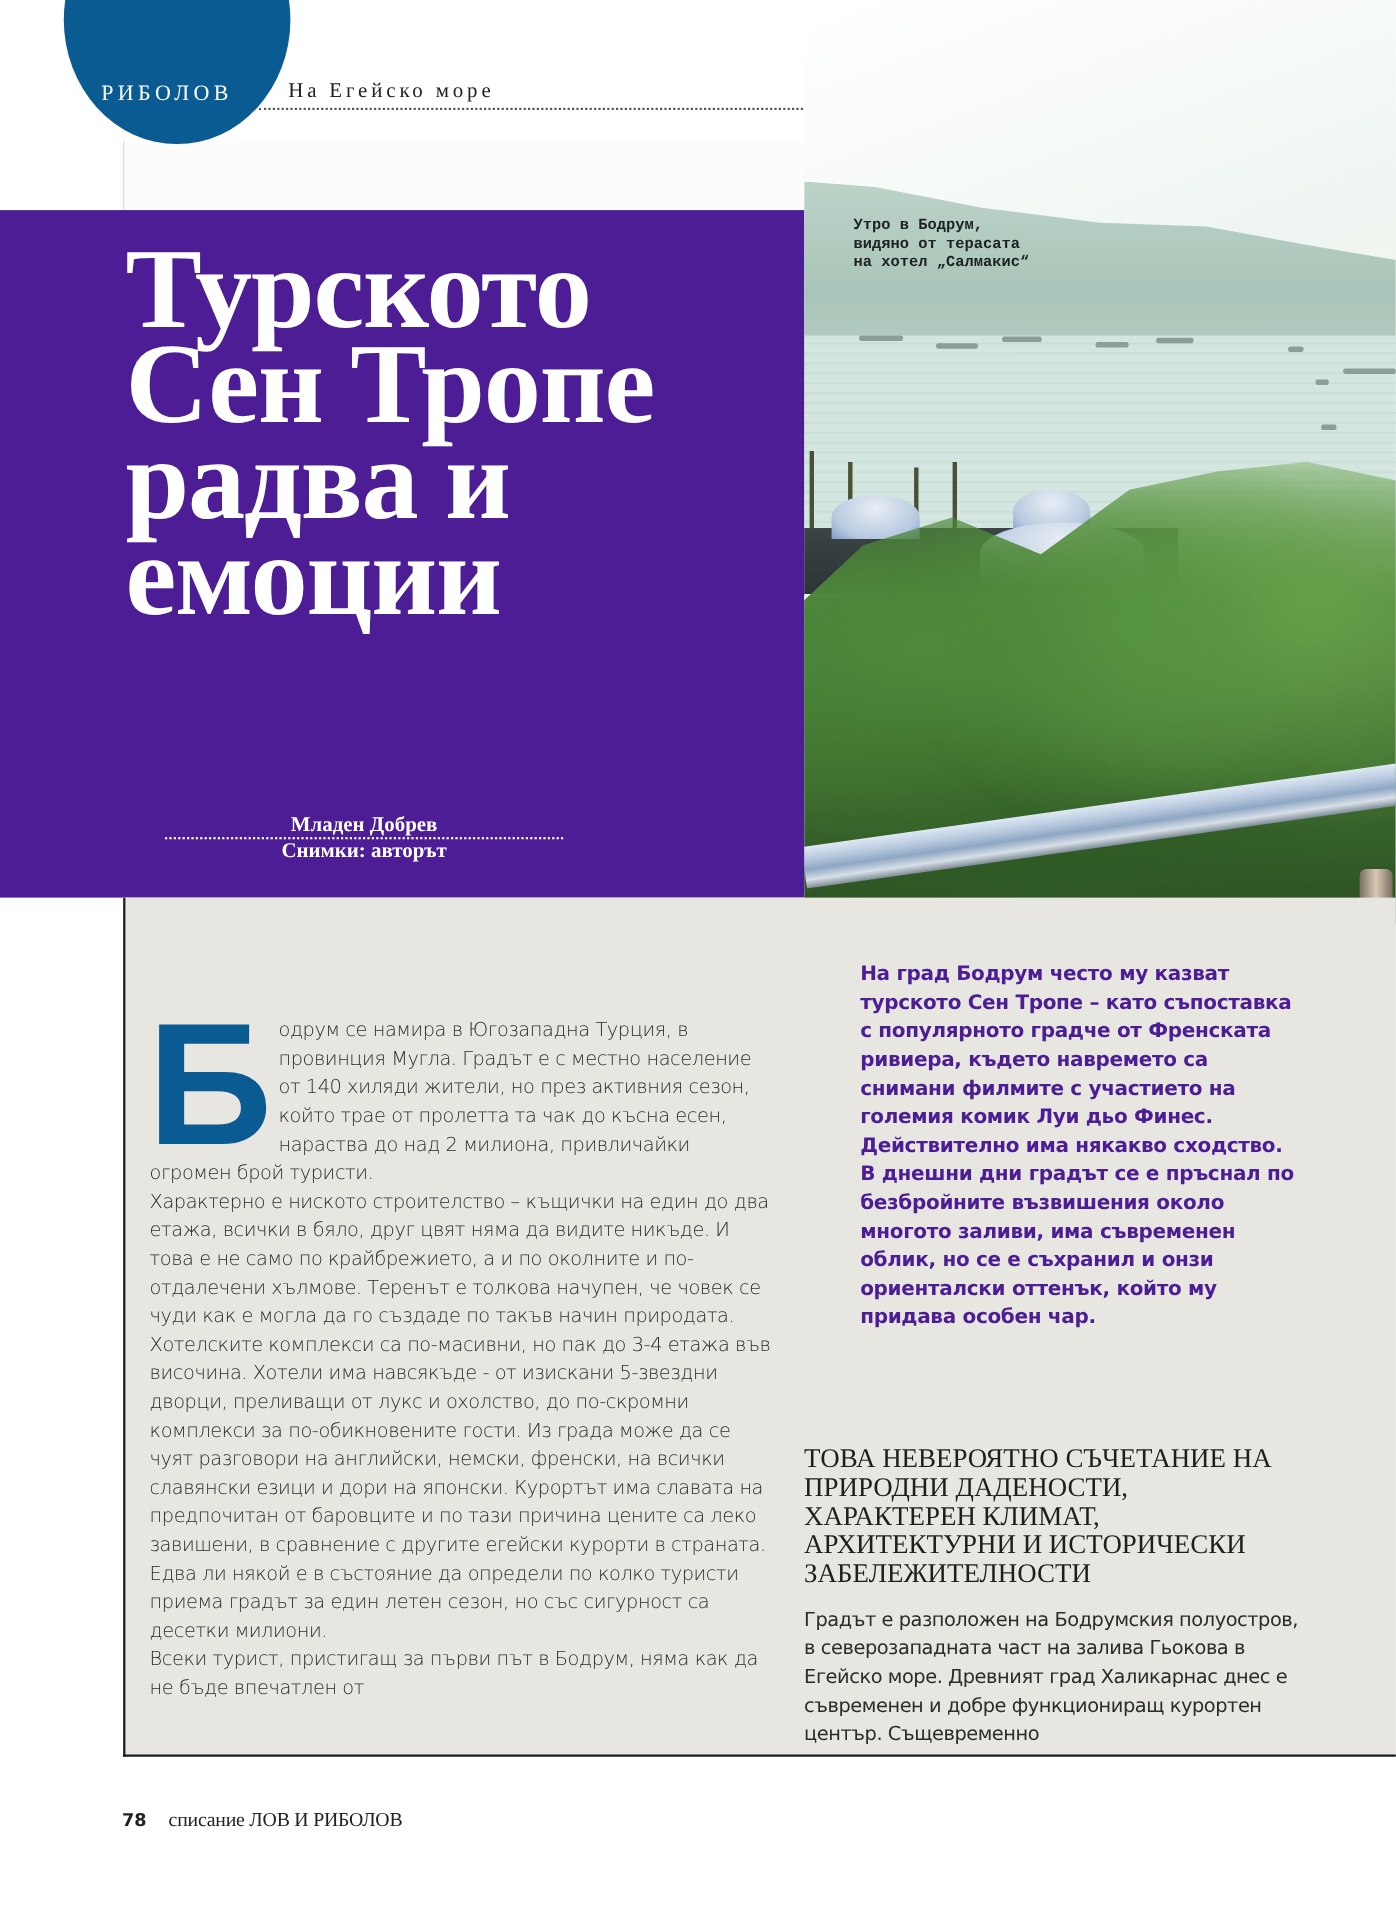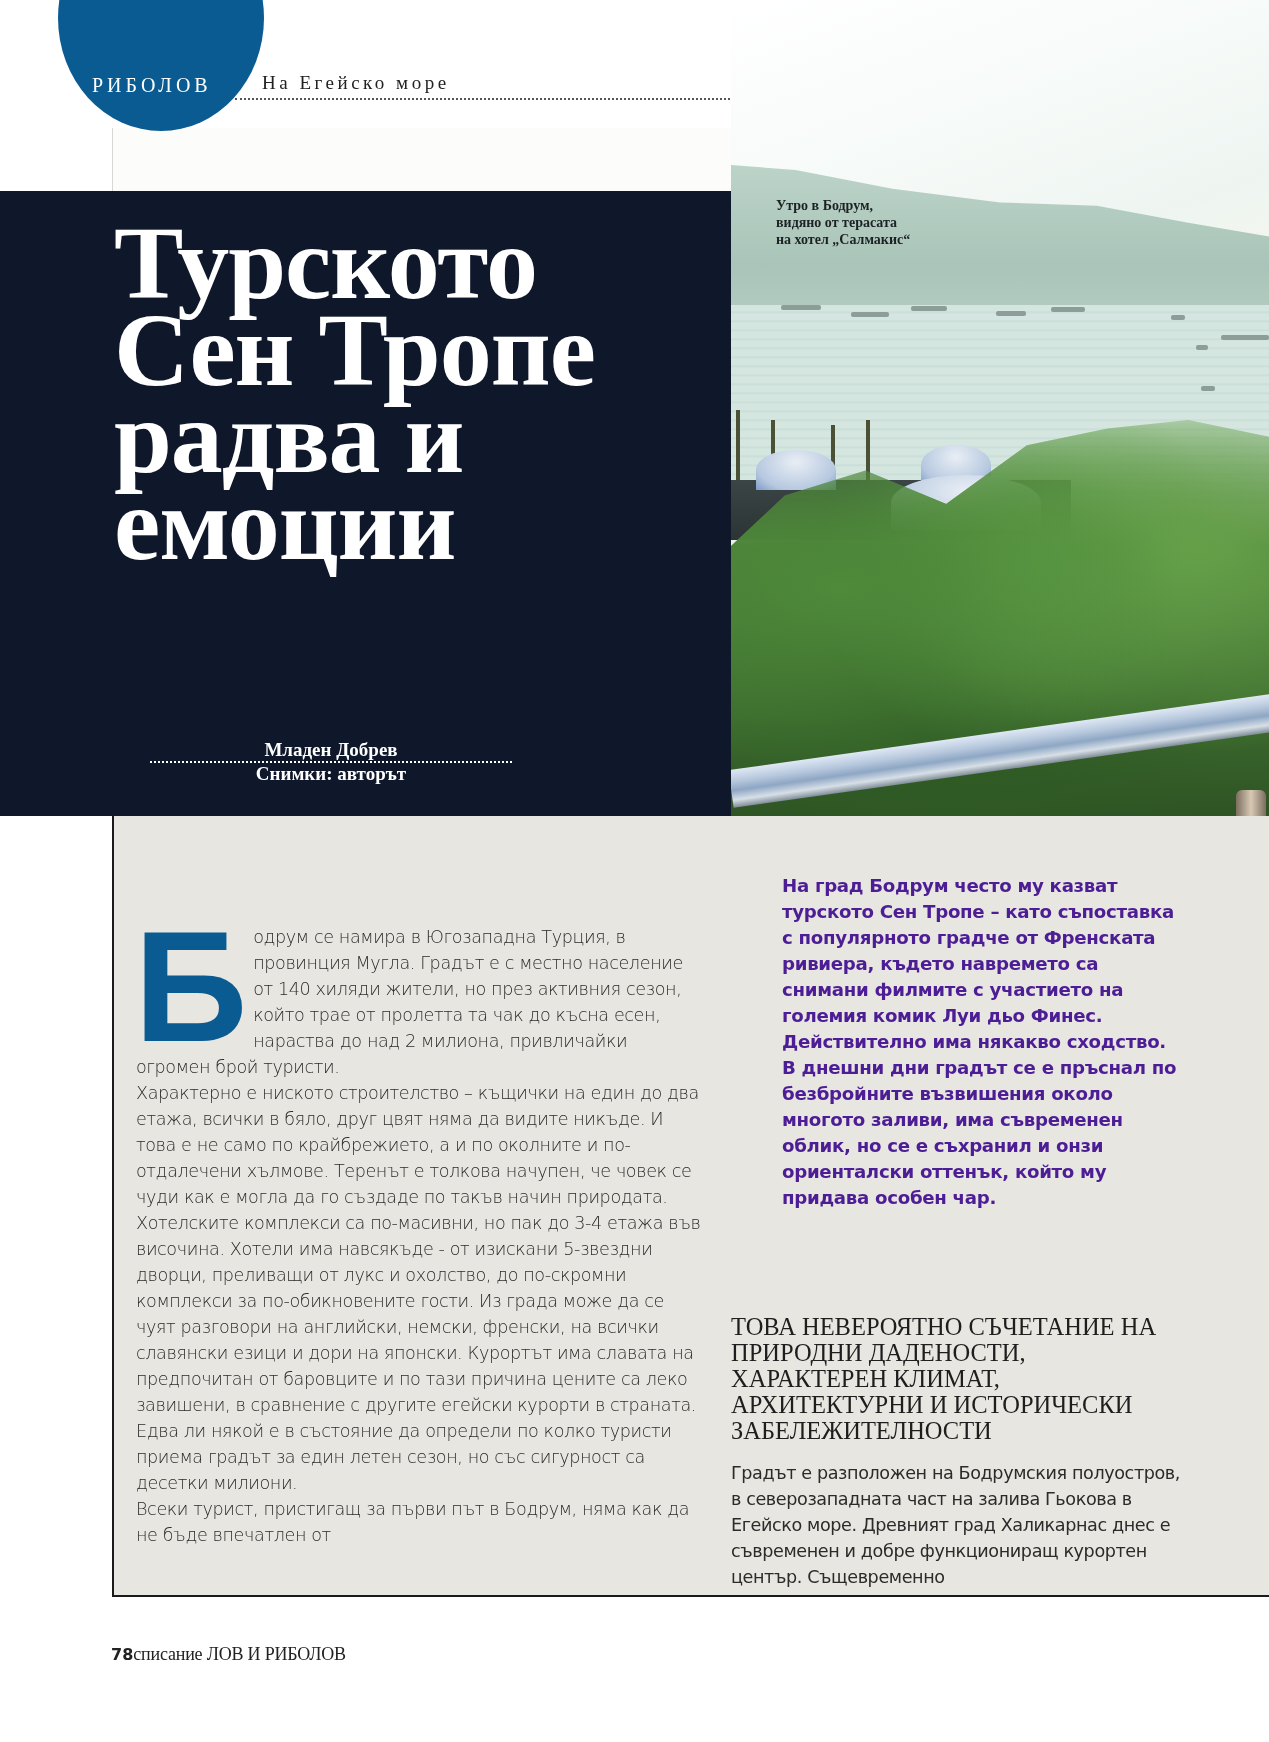--- a/index.html
+++ b/index.html
@@ -47,21 +47,21 @@
       background: linear-gradient(180deg, #dfe8f4 0%, #b8c9de 30%, #8ea7c4 55%, #d7dfe7 80%, #7e8b95 100%);
       transform: rotate(-8deg); transform-origin: left center;
     }
     .photo .rail-post {
       position: absolute; left: 505px; top: 790px; width: 30px; height: 60px;
       background: linear-gradient(90deg, #7b6e60, #d8c9b4, #7b6e60);
       border-radius: 6px 6px 0 0;
     }
     .caption {
       position: absolute; left: 776px; top: 197px; width: 200px;
-      font-family: Liberation Serif, serif; font-weight: bold; font-size: 14px;
+      font-family: Liberation Mono, monospace; font-weight: bold; font-size: 14px;
       line-height: 17px; color: #1c2224; z-index: 5;
     }
 
     
     .section-circle {
       position: absolute; left: 58px; top: -95px; width: 206px; height: 226px;
       background: #0a5b92; border-radius: 50%; z-index: 2;
     }
     .section-label {
       position: absolute; left: 92px; top: 74px; z-index: 3;
@@ -79,21 +79,21 @@
     }
     .left-guide {
       position: absolute; left: 112px; top: 128px; width: 1px; height: 64px;
       background: #d8d8d8;
     }
     .pale-band { position: absolute; left: 113px; top: 128px; width: 618px; height: 64px; background: #fcfcfb; }
 
     
     .title-block {
       position: absolute; left: 0; top: 191px; width: 731px; height: 625px;
-      background: #0f172a;
+      background: #4c1d95;
     }
     .headline {
       position: absolute; left: 114px; top: 28px; width: 610px;
       font-family: "Liberation Serif", serif; font-weight: bold; font-size: 104px;
       line-height: 87px; color: #ffffff; letter-spacing: -1px;
     }
     .headline span { display: block; }
     .byline {
       position: absolute; left: 150px; top: 548px; width: 362px; text-align: center;
       font-family: Liberation Serif, serif; font-weight: bold; color: #ffffff;
@@ -132,21 +132,21 @@
     .right-body {
       position: absolute; left: 731px; top: 1447px; width: 460px;
       font-family: "DejaVu Sans", sans-serif; font-size: 17.6px; line-height: 26px;
       color: #2b2b2b; letter-spacing: -0.4px; margin-top: 13px;
     }
 
     
     .footer {
       position: absolute; left: 111px; top: 1644px;
       font-family: "DejaVu Sans", sans-serif; font-size: 14px; color: #222;
-      display: flex; align-items: baseline; gap: 0;
+      display: flex; align-items: baseline; gap: 20px;
     }
     .footer .page-num { font-weight: bold; font-size: 16px; }
     .footer .mag { font-size: 18px; letter-spacing: -0.2px; font-family: Liberation Serif, serif; }
   </style>
 </head>
 <body>
 
 <div class="photo">
   <div class="sky"></div>
   <div class="hills"></div>

